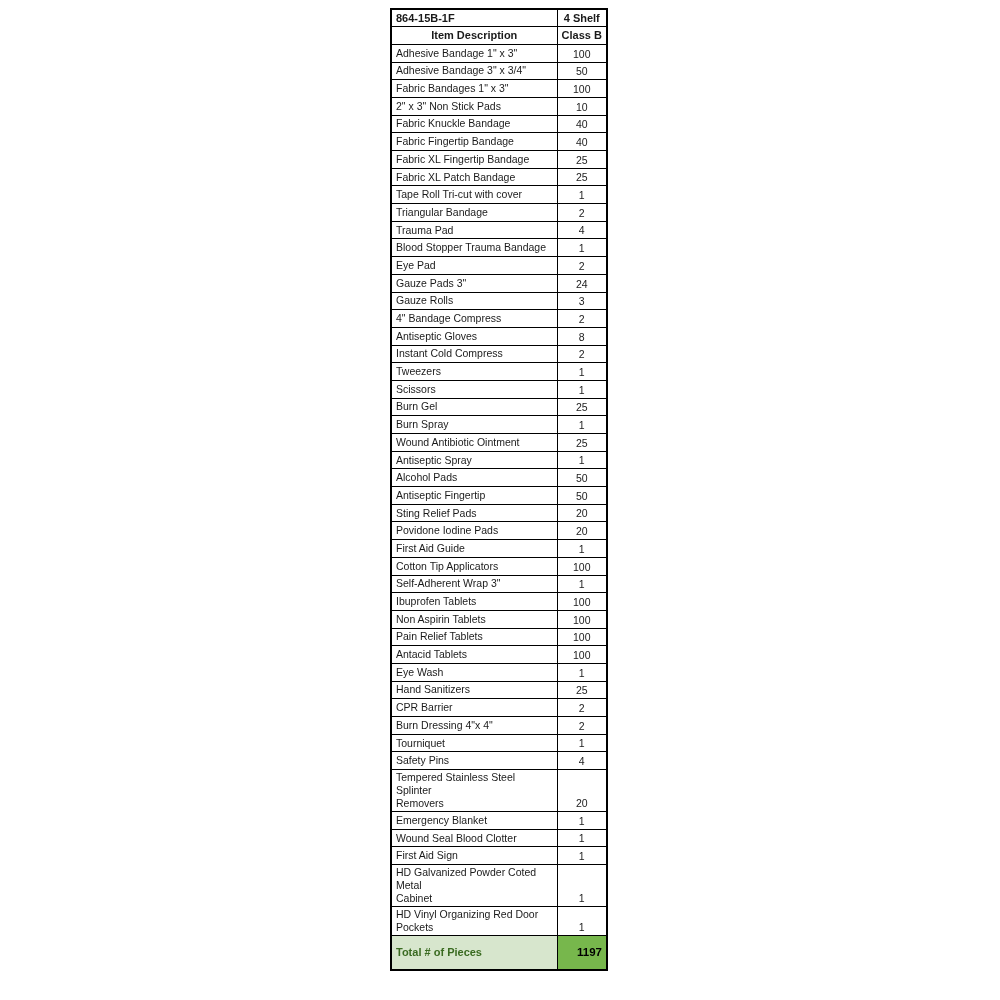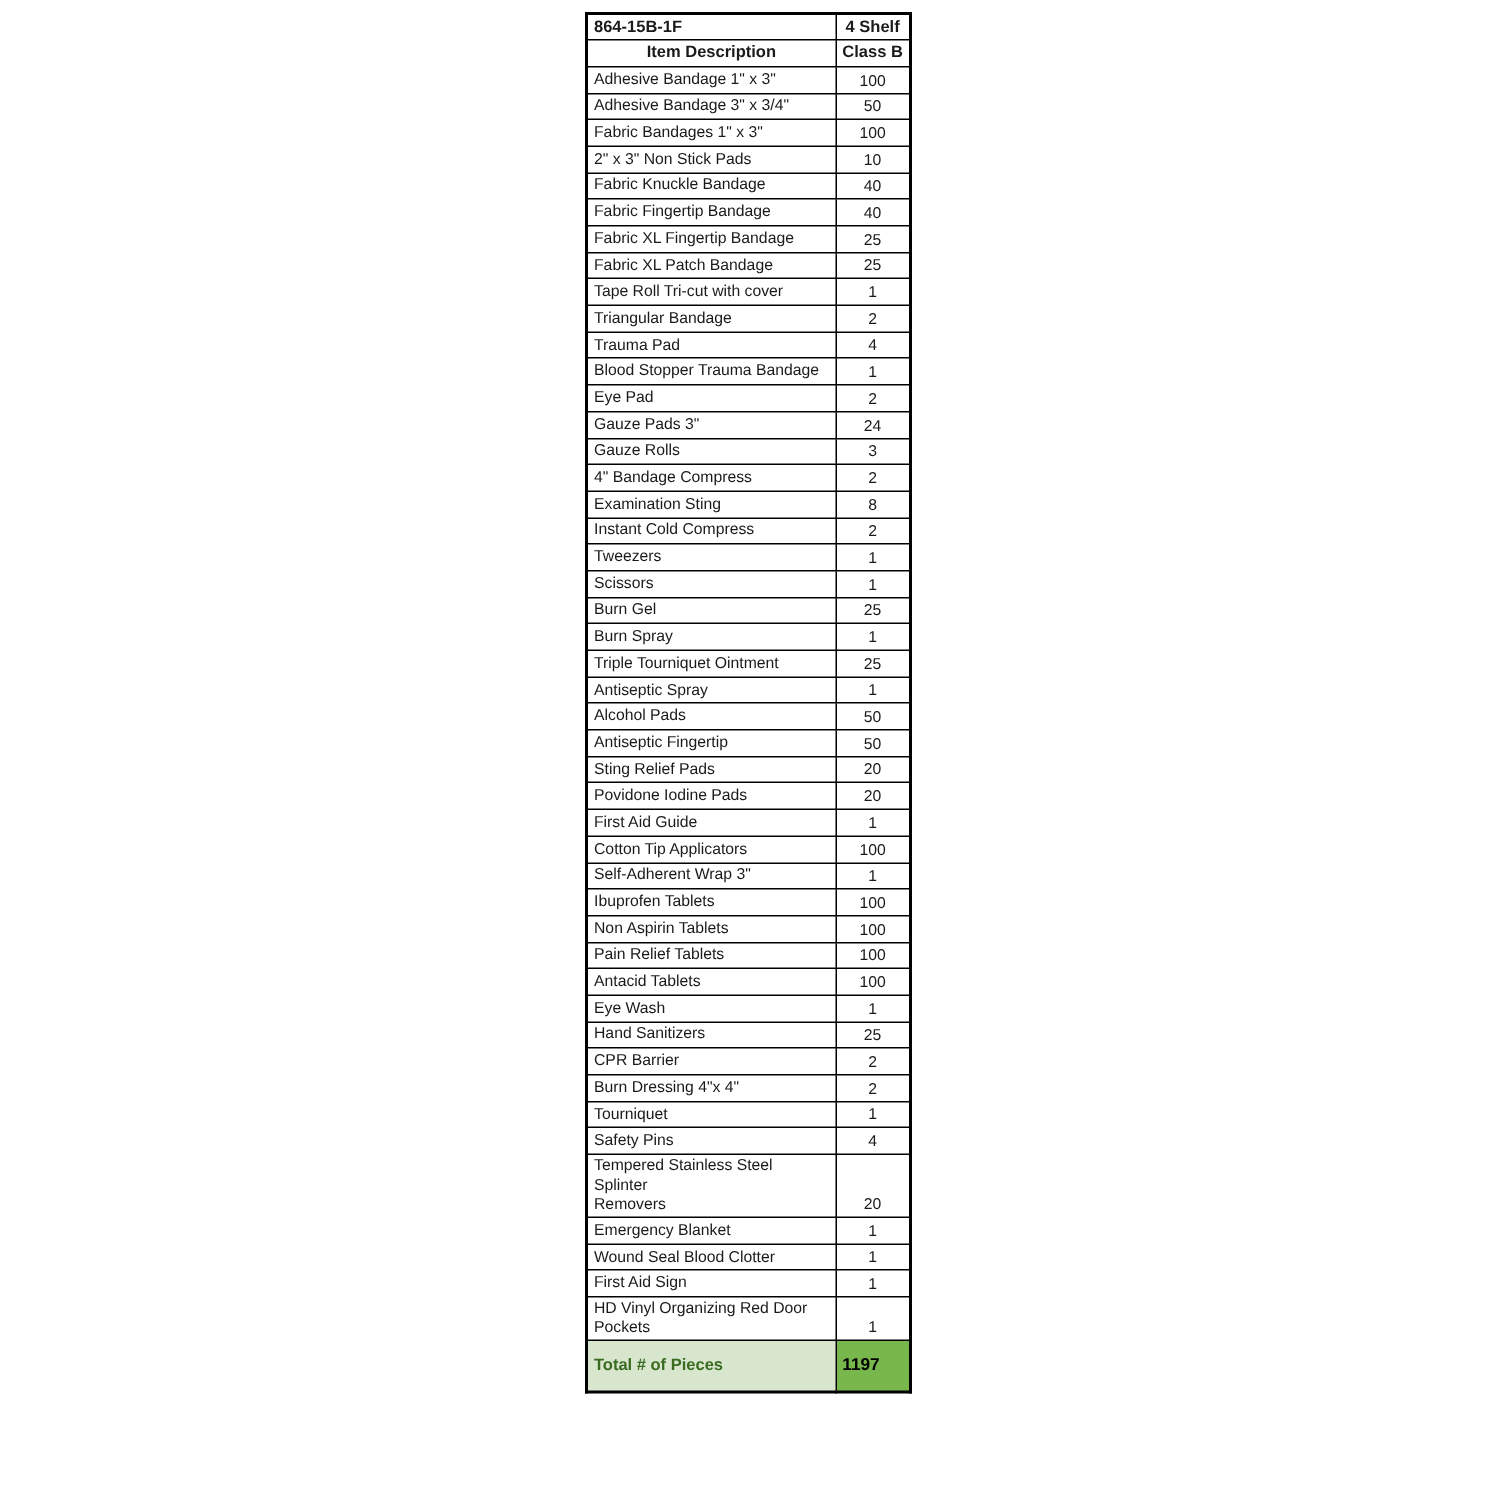--- a/index.html
+++ b/index.html
@@ -55,21 +55,21 @@
     font-weight: bold;
     font-size: 11px;
     text-align: left;
     vertical-align: middle;
     background: #d7e6cd;
     color: #3a6b21;
   }
   td.total-value {
     font-weight: bold;
     font-size: 11.5px;
-    text-align: left;
+    text-align: right;
     vertical-align: middle;
     background: #77b74c;
     color: #000000;
   }
 </style>
 </head>
 <body>
 
 <table class="inventory-table">
   <colgroup>
@@ -145,21 +145,21 @@
       </tr>
       <tr class="row">
         <td class="desc">Gauze Rolls</td>
         <td class="qty">3</td>
       </tr>
       <tr class="row">
         <td class="desc">4" Bandage Compress</td>
         <td class="qty">2</td>
       </tr>
       <tr class="row">
-        <td class="desc">Examination Sting</td>
+        <td class="desc">Antiseptic Gloves</td>
         <td class="qty">8</td>
       </tr>
       <tr class="row">
         <td class="desc">Instant Cold Compress</td>
         <td class="qty">2</td>
       </tr>
       <tr class="row">
         <td class="desc">Tweezers</td>
         <td class="qty">1</td>
       </tr>
@@ -169,21 +169,21 @@
       </tr>
       <tr class="row">
         <td class="desc">Burn Gel</td>
         <td class="qty">25</td>
       </tr>
       <tr class="row">
         <td class="desc">Burn Spray</td>
         <td class="qty">1</td>
       </tr>
       <tr class="row">
-        <td class="desc">Triple Tourniquet Ointment</td>
+        <td class="desc">Wound Antibiotic Ointment</td>
         <td class="qty">25</td>
       </tr>
       <tr class="row">
         <td class="desc">Antiseptic Spray</td>
         <td class="qty">1</td>
       </tr>
       <tr class="row">
         <td class="desc">Alcohol Pads</td>
         <td class="qty">50</td>
       </tr>
@@ -259,20 +259,25 @@
       <tr class="row">
         <td class="desc">Emergency Blanket</td>
         <td class="qty">1</td>
       </tr>
       <tr class="row">
         <td class="desc">Wound Seal Blood Clotter</td>
         <td class="qty">1</td>
       </tr>
       <tr class="row">
         <td class="desc">First Aid Sign</td>
+        <td class="qty">1</td>
+      </tr>
+      <tr class="row">
+        <td class="desc">HD Galvanized Powder Coted Metal
+Cabinet</td>
         <td class="qty">1</td>
       </tr>
       <tr class="row">
         <td class="desc">HD Vinyl Organizing Red Door
 Pockets</td>
         <td class="qty">1</td>
       </tr>
     </tbody>
   <tfoot>
     <tr class="total-row">

